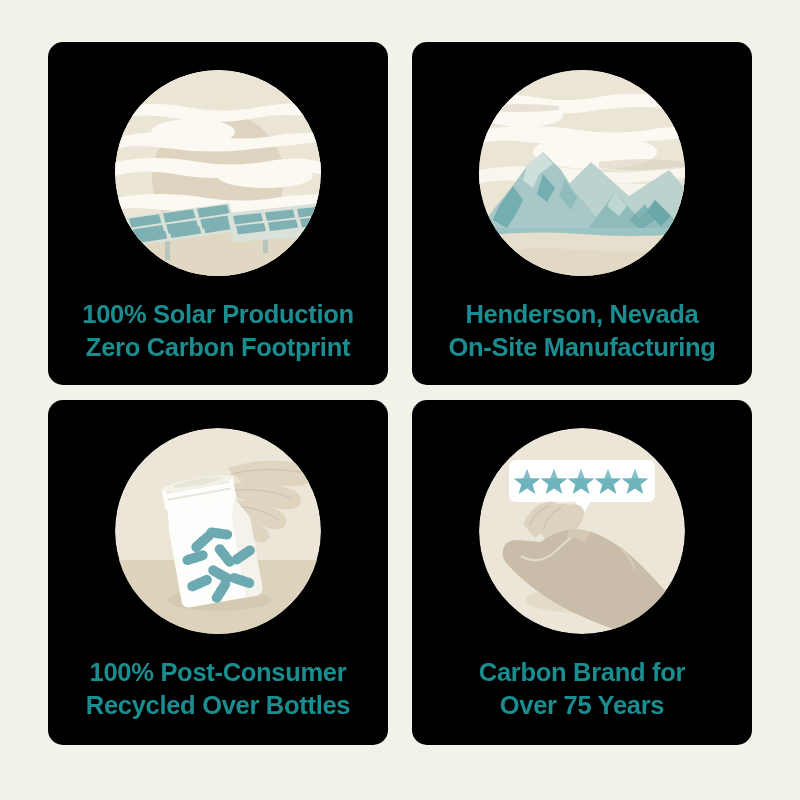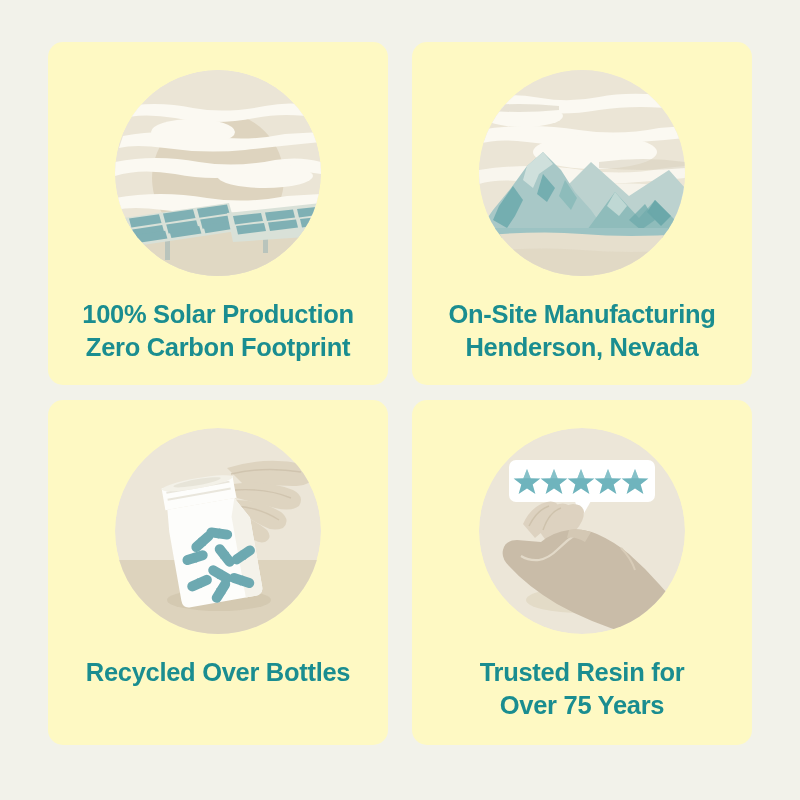--- a/index.html
+++ b/index.html
@@ -13,21 +13,21 @@
     position:absolute;
     left:48px;top:42px;
     width:704px;height:703px;
     display:grid;
     grid-template-columns:340px 340px;
     grid-template-rows:343px 345px;
     column-gap:24px;
     row-gap:15px;
   }
   .card{
-    background:#fef9c3;
+    background:#000000;
     border-radius:15px;
     position:relative;
     display:flex;
     flex-direction:column;
     align-items:center;
   }
   .illus{
     width:206px;height:206px;
     margin-top:28px;
     border-radius:50%;
@@ -139,22 +139,22 @@
         <path d="M136 122 L148 136 L140 146 L128 136 Z" fill="#bfd8d4"></path>
         <path d="M176 130 L192 146 L182 156 L168 142 Z" fill="#6ba8aa"></path>
         <path d="M150 150 L166 134 L176 150 L162 160 Z" fill="#6ba8aa" opacity="0.7"></path>
 
         <rect x="0" y="158" width="206" height="10" fill="#9cc3c3"></rect>
         <path d="M0 166 Q60 160 103 164 Q150 168 206 164 L206 206 L0 206 Z" fill="#e6dfcd"></path>
         <path d="M0 182 Q60 176 103 180 Q150 184 206 180 L206 206 L0 206 Z" fill="#ddd4c0" opacity="0.55"></path>
       </svg>
     </div>
     <div class="caption">
+      <span class="ln">Henderson, Nevada</span>
       <span class="ln">On-Site Manufacturing</span>
-      <span class="ln">Henderson, Nevada</span>
     </div>
   </div>
 
   <div class="card">
     <div class="illus">
       <svg viewBox="0 0 206 206">
         <circle cx="103" cy="103" r="103" fill="#ece6d8"></circle>
         <path d="M0 132 L206 132 L206 206 L0 206 Z" fill="#ddd3bd"></path>
 
         <g fill="#ded4c0">
@@ -214,20 +214,21 @@
               </g>
             <g transform="rotate(-48 96 164)">
                 <rect x="84" y="159" width="26" height="10" rx="5"></rect>
                 <rect x="96" y="159" width="1.6" height="10"></rect>
               </g>
           </g>
         </g>
       </svg>
     </div>
     <div class="caption">
+      <span class="ln">100% Post-Consumer</span>
       <span class="ln">Recycled Over Bottles</span>
     </div>
   </div>
 
   <div class="card">
     <div class="illus">
       <svg viewBox="0 0 206 206">
         <circle cx="103" cy="103" r="103" fill="#ece6d8"></circle>
         <ellipse cx="103" cy="172" rx="56" ry="13" fill="#e3dbc7"></ellipse>
 
@@ -258,18 +259,18 @@
           <path d="M64 102 Q70 84 82 80"></path>
         </g>
 
         <path d="M24 122 Q26 112 38 112 L62 114 Q74 104 90 102 Q104 100 118 106 Q136 114 150 126 Q166 140 180 156 Q190 168 206 180 L206 206 L150 206 Q110 194 78 176 Q48 158 30 138 Q22 130 24 122 Z" fill="#c9bca8"></path>
         <path d="M100 104 Q88 112 78 122 Q70 130 60 132 Q50 133 42 128" stroke="#e2d9c8" stroke-width="2.2" fill="none"></path>
         <path d="M142 120 Q152 130 156 142" stroke="#d8ccb8" stroke-width="2" fill="none"></path>
         <path d="M90 102 Q100 100 112 104 L106 114 Q96 108 88 110 Z" fill="#d4c8b4"></path>
       </svg>
     </div>
     <div class="caption">
-      <span class="ln">Trusted Resin for</span>
+      <span class="ln">Carbon Brand for</span>
       <span class="ln">Over 75 Years</span>
     </div>
   </div>
 
 </div>
 
 </body></html>

